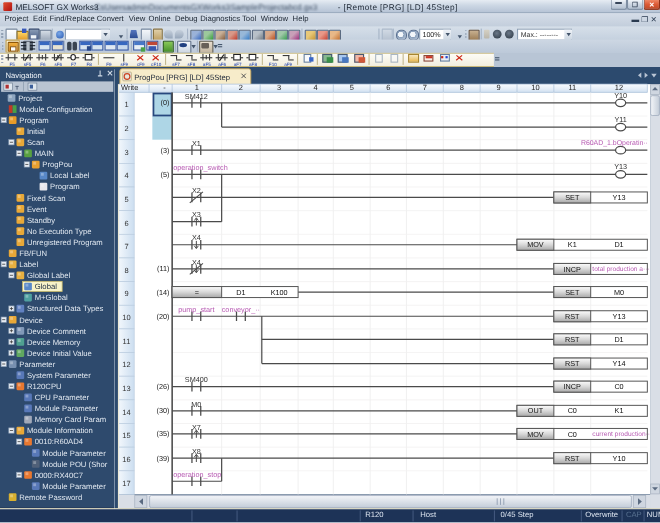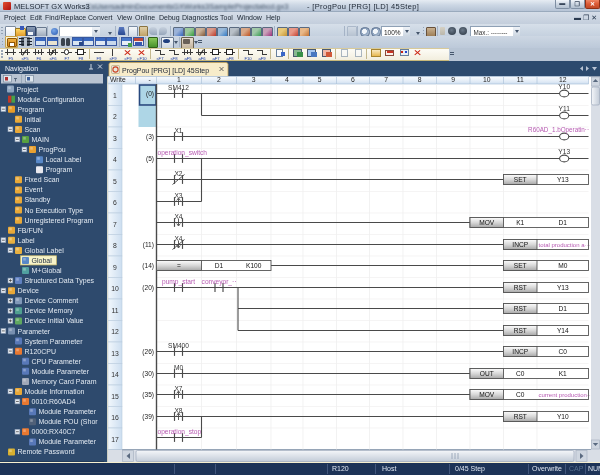--- a/index.html
+++ b/index.html
@@ -31,21 +31,21 @@
 #statusbar{left:0;top:463px;width:600px;height:12px;background:#1d3357;}
 #statustop{left:0;top:461.5px;width:600px;height:1.5px;background:#f7efcf;}
 .ss{position:absolute;top:2px;font-size:7px;color:#dde5f0;white-space:nowrap;}
 .sv{position:absolute;top:1px;width:1px;height:10px;background:#41567c;}
 </style></head>
 <body>
 <div class="abs" id="titlebar"></div>
 <div class="abs" id="ticon"></div>
 <div class="abs" id="ttext">MELSOFT GX Works3</div>
 <div class="abs" id="tblur">CsUsersadminDocumentsGXWorks3SampleProjectabcd.gx3</div>
-<div class="abs" id="ttext2">- [ProgPou [PRG] [LD] 45Step]</div>
+<div class="abs" id="ttext2">- [Remote [PRG] [LD] 45Step]</div>
 <div class="abs wbtn" id="wmin">
     <div class="wglyph">▬</div>
   </div>
 <div class="abs wbtn" id="wmax">
     <div class="wglyph">❐</div>
   </div>
 <div class="abs wbtn" id="wclose">
     <div class="wglyph">✕</div>
   </div>
 <div class="abs" id="menubar">

